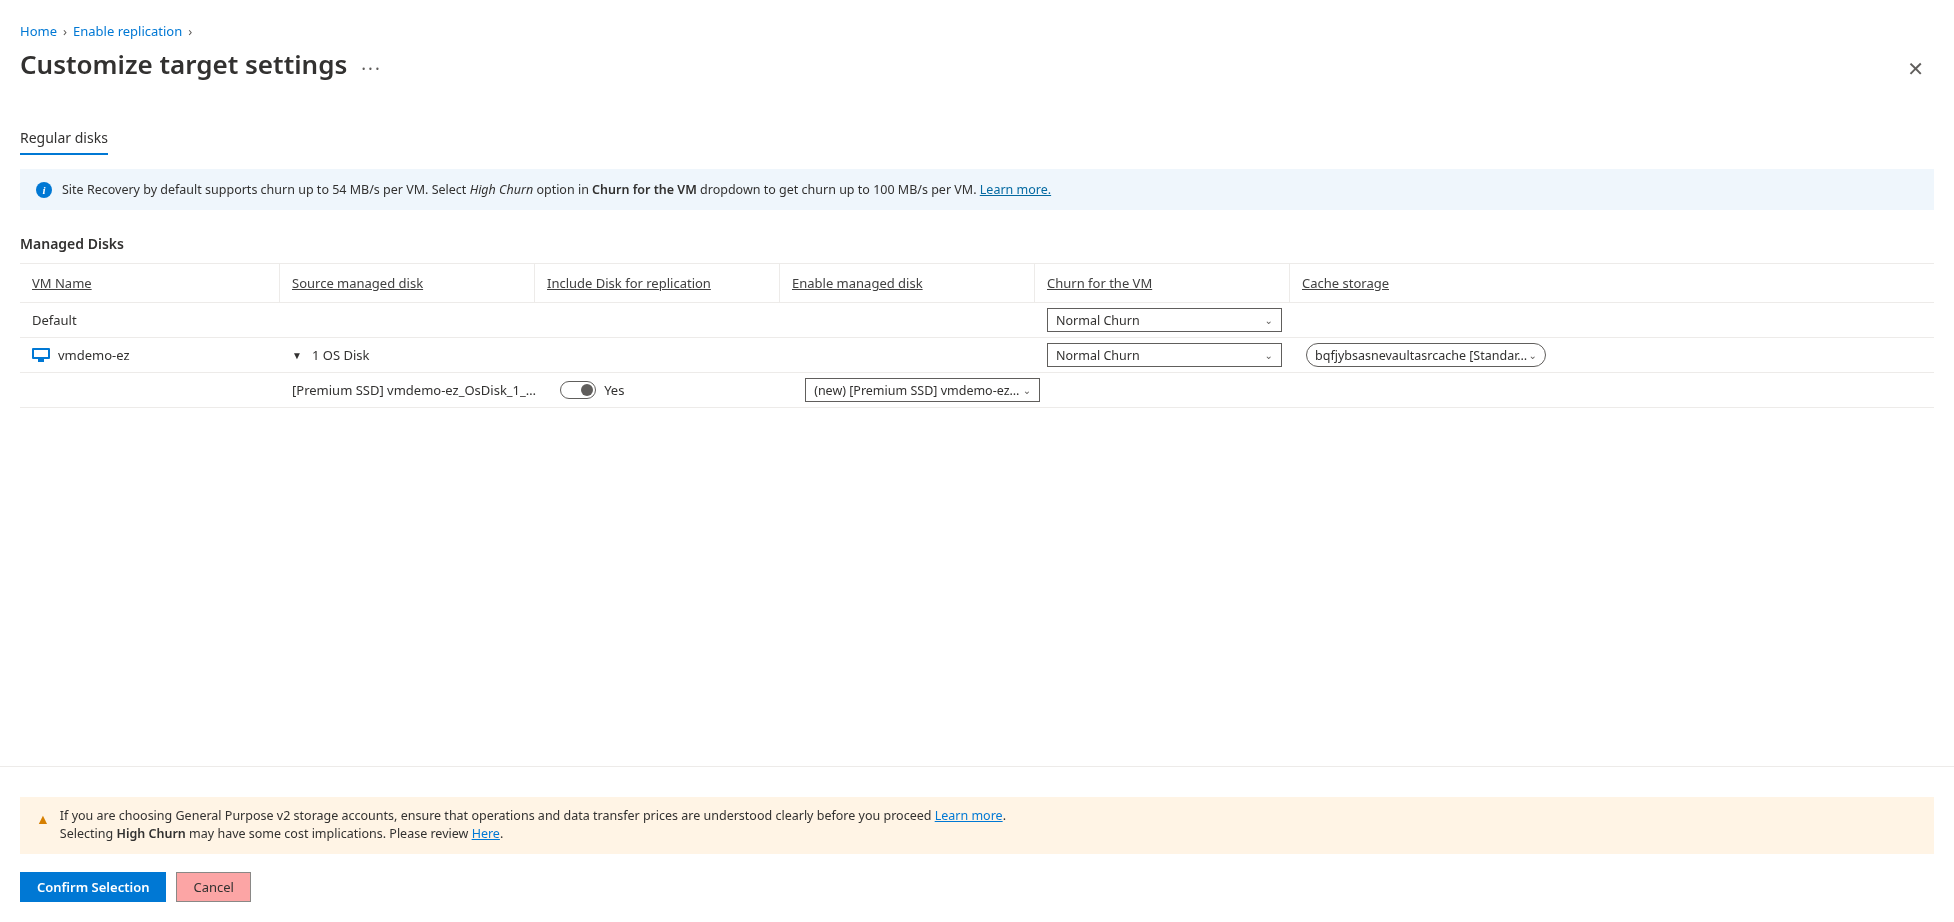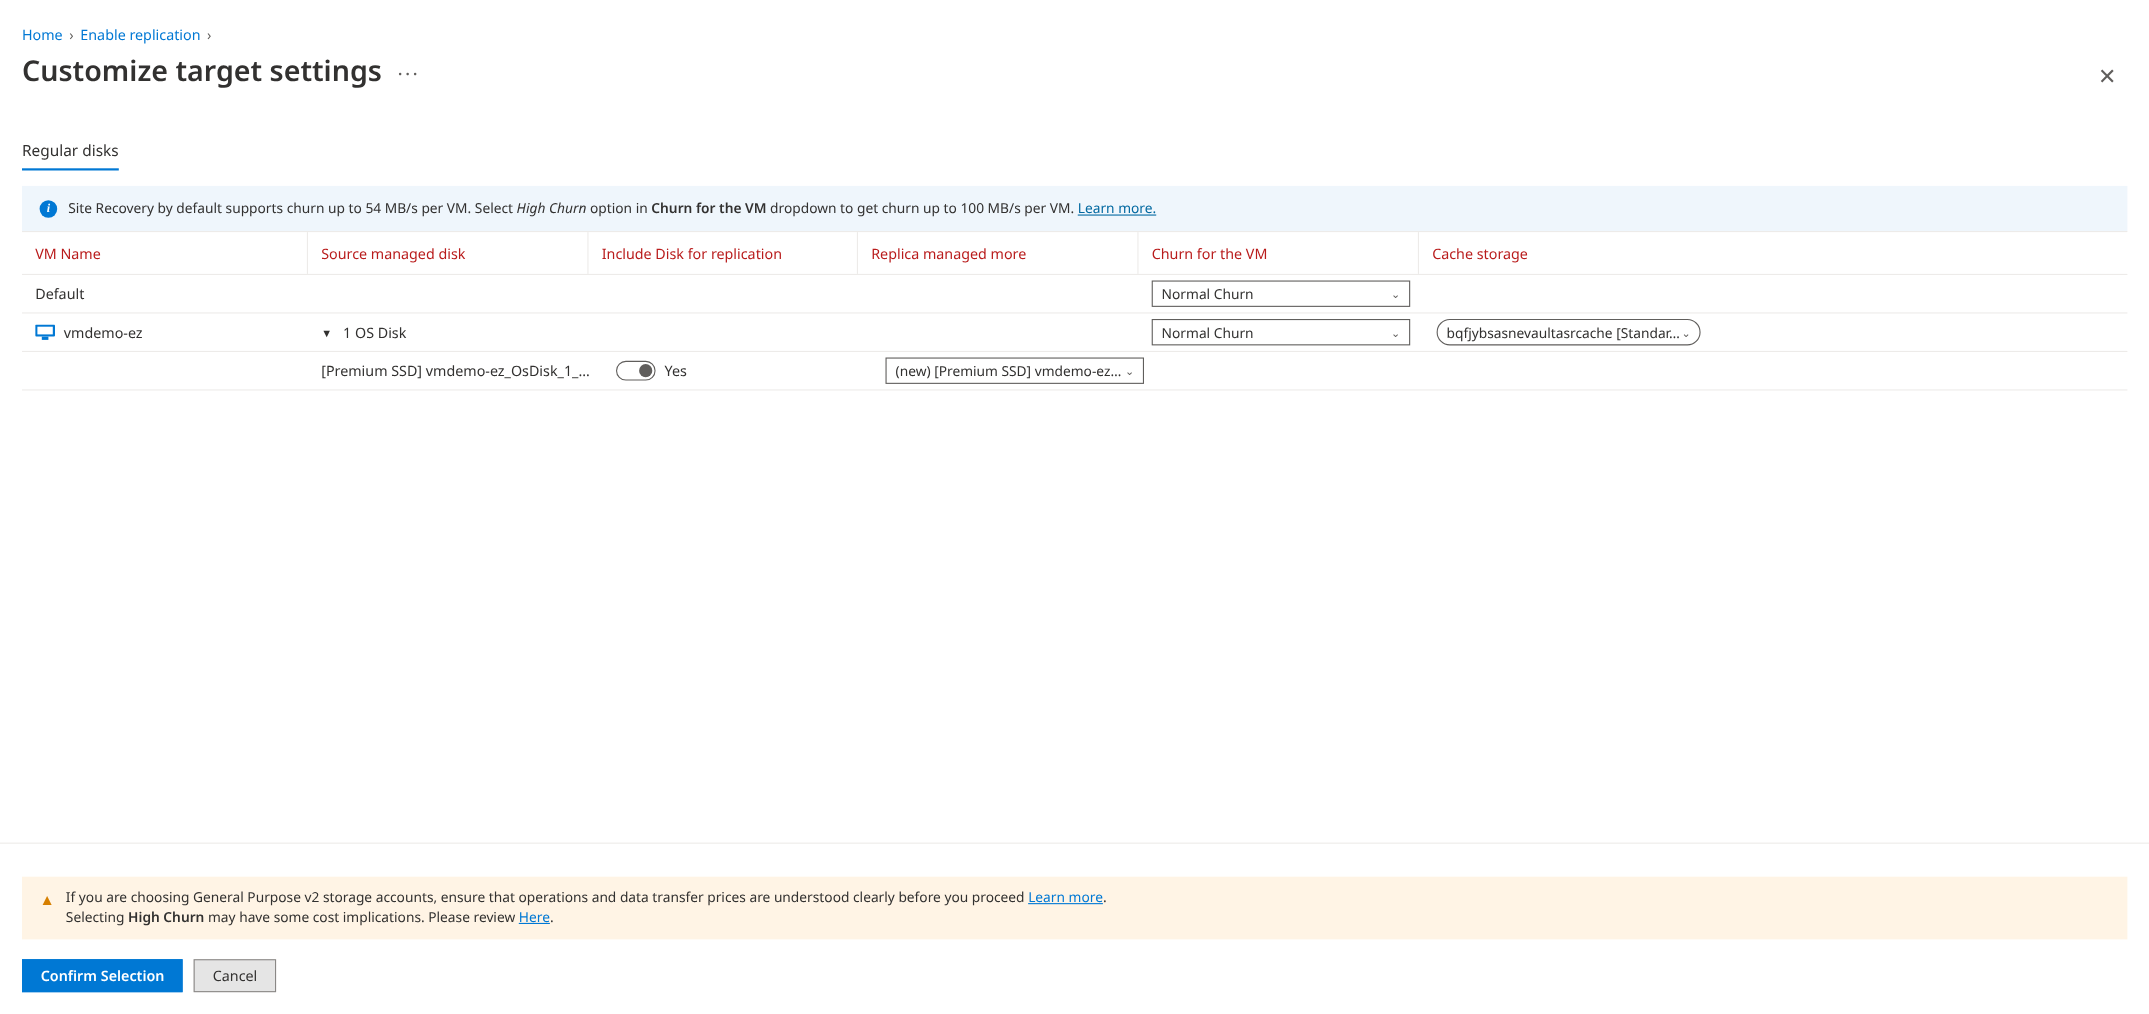--- a/index.html
+++ b/index.html
@@ -90,24 +90,25 @@
     border-top:1px solid #edebe9;
   }
   .tr {
     display:flex;
     border-bottom:1px solid #edebe9;
     align-items:center;
     min-height:32px;
   }
   .th {
     font-weight:400;
-    color:#b91c1c;
+    color:#404040;
     padding:10px 12px;
     font-size:13px;
     border-right:1px solid #edebe9;
+    text-decoration:underline;
   }
   .tr.header .th:last-child { border-right:none; }
   .td {
     padding:5px 12px;
     font-size:13px;
     display:flex;
     align-items:center;
     gap:8px;
   }
   .c-vmname  { flex: 0 0 260px; }
@@ -188,21 +189,21 @@
     cursor:pointer;
     display:flex;align-items:center;justify-content:center;
   }
   .btn.primary {
     background:#0078d4;
     color:#fff;
     border:1px solid #0078d4;
     font-weight:600;
   }
   .btn.secondary {
-    background:#e5e5e5;
+    background:#fca5a5;
     color:#323130;
     border:1px solid #8a8886;
   }
   .thin-divider { border-top:1px solid #edebe9; margin: 0 -20px 30px -20px; }
 </style>
 </head>
 <body>
 
 <div class="page">
 
@@ -223,28 +224,29 @@
     <div class="tab">Regular disks</div>
   </div>
 
   <div class="info-bar">
     <div class="info-icon">i</div>
     <div>
       <span>Site Recovery by default supports churn up to 54 MB/s per VM. Select </span><em>High Churn</em><span> option in </span><strong>Churn for the VM</strong><span> dropdown to get churn up to 100 MB/s per VM. </span><a>Learn more.</a>
     </div>
   </div>
 
+  <div class="section-title">Managed Disks</div>
 
   <div class="table">
 
     <div class="tr header">
       <div class="th c-vmname">VM Name</div>
       <div class="th c-source">Source managed disk</div>
       <div class="th c-include">Include Disk for replication</div>
-      <div class="th c-replica">Replica managed more</div>
+      <div class="th c-replica">Enable managed disk</div>
       <div class="th c-churn">Churn for the VM</div>
       <div class="th c-cache">Cache storage</div>
     </div>
 
     <div class="tr">
       <div class="td c-vmname">Default</div>
       <div class="td c-source"></div>
       <div class="td c-include"></div>
       <div class="td c-replica"></div>
       <div class="td c-churn">

